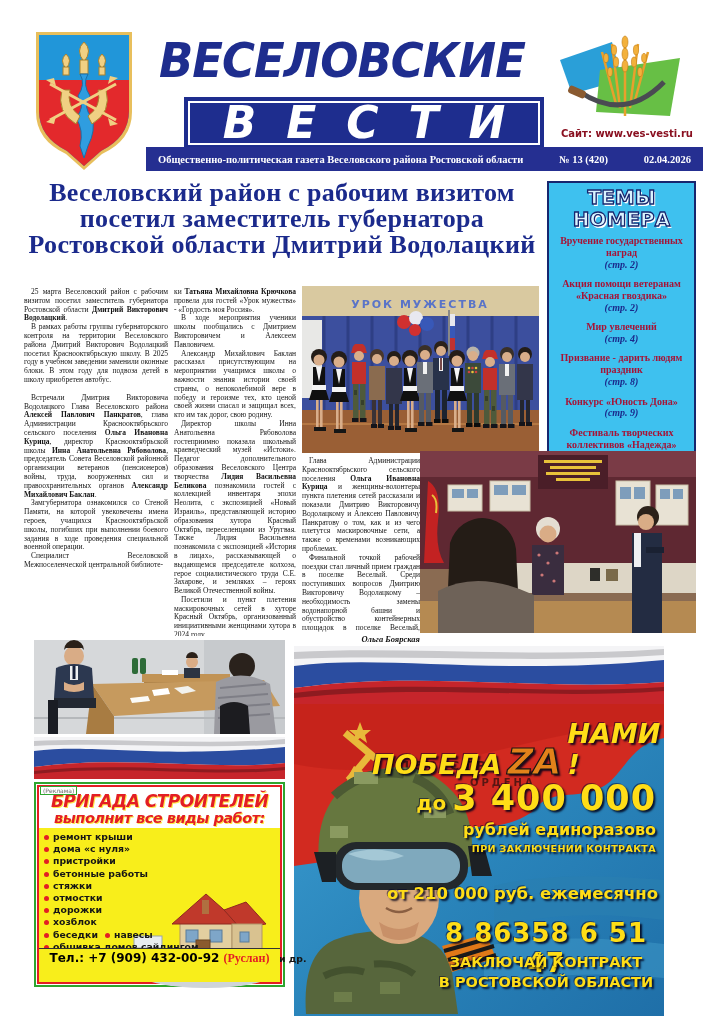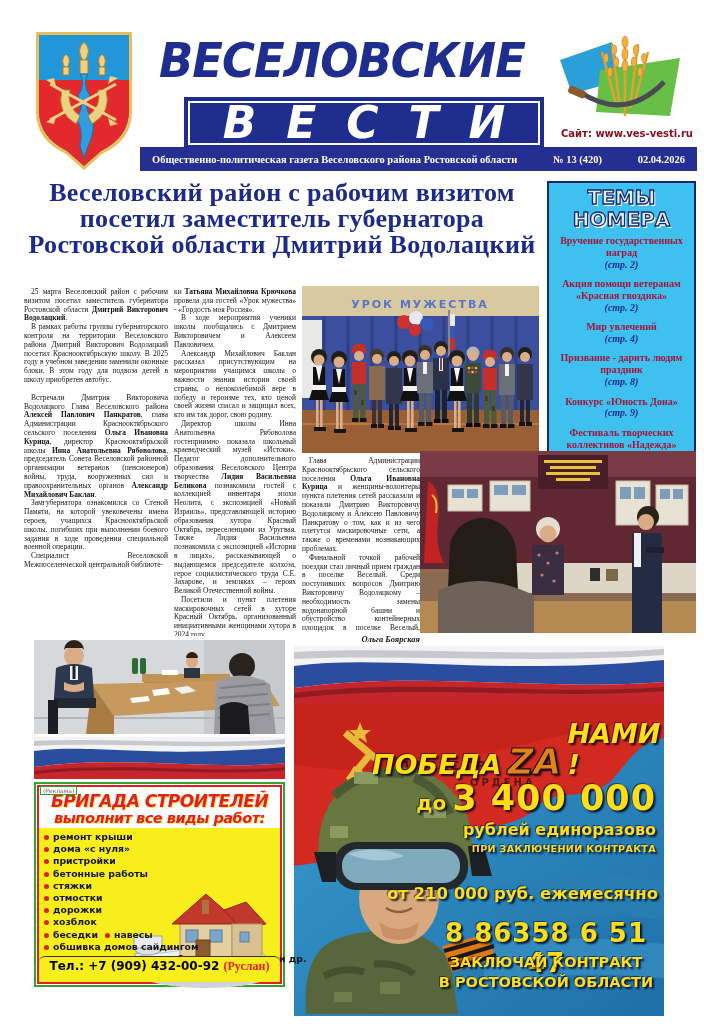--- a/index.html
+++ b/index.html
@@ -13,21 +13,21 @@
                 color:#1e2d8e; font-size:45px; text-align:center; line-height:1;
                 transform:scaleY(1.08); letter-spacing:-1px; }
   .vesti-box { background:#1e2d8e; }
   .vesti-inner { position:absolute; inset:4px; border:2px solid #fff; }
   .vesti-text { position:absolute; inset:0; display:flex; align-items:center; justify-content:center;
                 color:#fff; font-family:"DejaVu Sans", sans-serif; font-weight:bold; font-style:italic;
                 font-size:44px; letter-spacing:30px; text-indent:30px; line-height:1; }
   .site-url { color:#8a1020; font-family:"DejaVu Sans", sans-serif; font-weight:bold;
               font-size:10px; text-align:center; }
   .info-bar { background:#252f91; color:#fff; display:flex; align-items:center;
-              justify-content:space-between; padding:0 12px; font-weight:bold; font-size:10.5px; }
+              justify-content:space-between; padding:0 12px; font-weight:bold; font-size:10.5px;margin-left:6px; }
 
   
   .headline { color:#1b2a8c; font-weight:bold; font-size:26px; line-height:26px;
               text-align:center; letter-spacing:0.3px; }
 
   
   .topics { background:#3ec1ef; border:2px solid #17266e; padding:3px 5px; text-align:center; }
   .topics-title { font-family:"DejaVu Sans", sans-serif; font-weight:800; font-size:20px;
                   color:#d9f4ff; -webkit-text-stroke:1.3px #17266e;
                   text-shadow:1.5px 1.5px 0 #ffffff; line-height:1.1; margin-bottom:5px; }
@@ -56,23 +56,23 @@
            font-size:17px; line-height:1.05; text-shadow:1px 1px 0 #ffe94a; letter-spacing:-0.5px; }
   .ad-t2 { color:#e31e24; font-family:"DejaVu Sans",sans-serif; font-weight:800; font-style:italic;
            font-size:14.5px; line-height:1.1; text-shadow:1px 1px 0 #ffe94a; letter-spacing:-0.5px; }
   .ad-body { position:absolute; top:44px; left:3px; right:3px; bottom:3px; background:#f8ee1b; }
   .ad-list { position:relative; z-index:2; padding:3px 16px 0 5px; }
   .ad-item { font-family:"DejaVu Sans",sans-serif; font-weight:bold; font-size:9.3px;
              line-height:12.2px; color:#151515; white-space:nowrap; }
   .ad-dot { display:inline-block; width:5px; height:5px; border-radius:50%; background:#e31e24;
             margin-right:4px; vertical-align:middle; }
   .ad-item .sp { margin-right:7px; }
-  .ad-phone { position:absolute; left:0; right:0; bottom:0; height:26px; border-top:1.5px solid #333;
+  .ad-phone { position:absolute; left:0; right:0; bottom:0; height:34px; border-top:1.5px solid #333;
               text-align:center; font-family:"DejaVu Sans",sans-serif; font-weight:bold; font-size:12px;
-              padding-top:2px; background:#f8ee1b; z-index:3;border-radius:6px; }
+              padding-top:2px; background:#f8ee1b; z-index:3; }
   .ad-phone .pname { color:#e31e24; font-family:"Liberation Serif",serif; font-weight:bold; }
   .house-svg { position:absolute; right:2px; top:48px; z-index:1; }
 
   
   .ad-mil { overflow:hidden; background:#2a85bb; }
   .mil-text { position:absolute; font-family:"DejaVu Sans",sans-serif; font-weight:800; color:#ffdd17;
               text-shadow:2px 2px 2px rgba(0,0,25,.85), -1px -1px 0 rgba(0,0,40,.5); z-index:4; }
   .mil-slogan { left:78px; right:2px; top:72px; display:flex; justify-content:center;
                 align-items:flex-end; gap:6px; font-size:27px; font-style:italic; }
   .mil-za { font-size:36px; color:#e2821a; -webkit-text-stroke:1.2px #141414; position:relative; top:2px;

